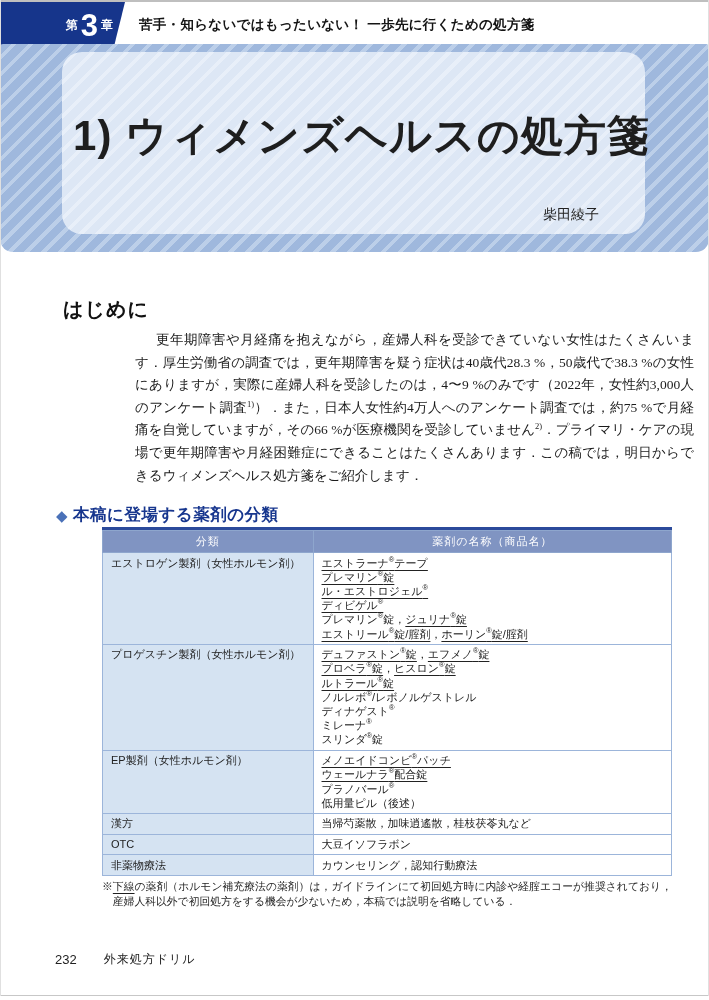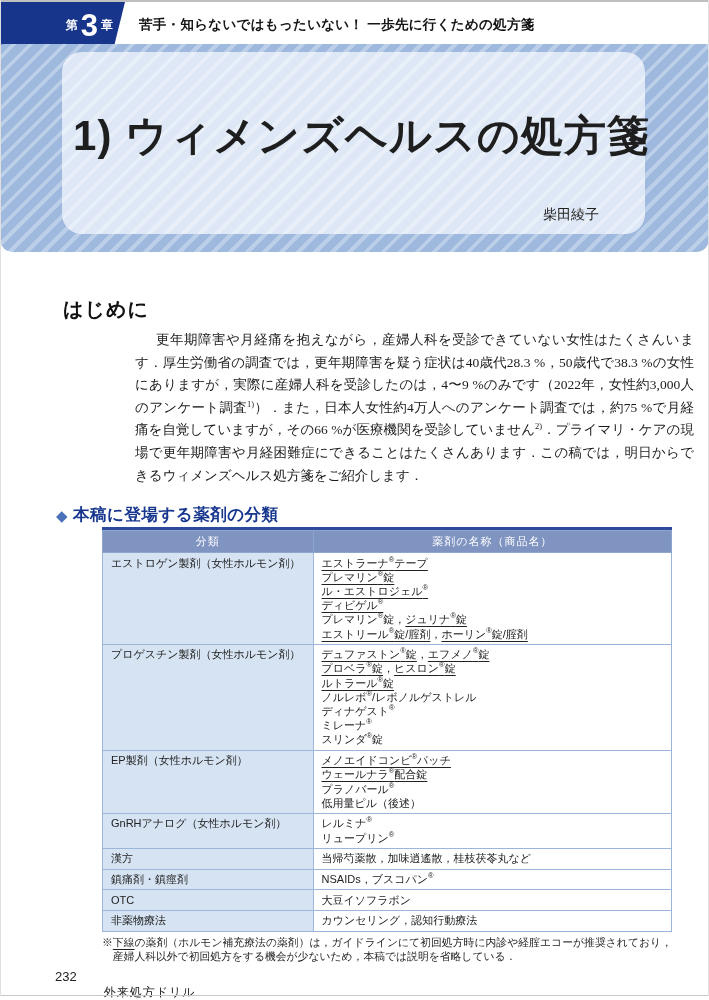--- a/index.html
+++ b/index.html
@@ -104,21 +104,21 @@
   .footnote {
     margin-top: 3px;
     font-family: "Liberation Serif", "DejaVu Serif", serif;
     font-size: 10.8px; line-height: 14.8px; color: #1e1e1e;
     padding-left: 1em; text-indent: -1em; text-align: justify;
   }
 
   
   .footer { position: absolute; left: 55px; top: 951px; display: flex; align-items: center; }
   .footer-page { font-size: 13px; color: #222; }
-  .footer-book { font-size: 12px; color: #222; margin-left: 27px; letter-spacing: 1px; margin-top: 33px; }
+  .footer-book { font-size: 12px; color: #222; margin-left: 27px; letter-spacing: 1px; }
 </style>
 </head>
 <body>
 
 <div class="page">
   <div class="edge-top"></div>
 
   <div class="chapter-badge">
     <span class="badge-prefix">第</span>
     <span class="badge-number">3</span>
@@ -177,36 +177,23 @@
           <tr>
             <td class="cat">EP製剤（女性ホルモン剤）</td>
             <td class="drugs">
               <div class="drug-line"><span class="u">メノエイドコンビ<span class="reg">®</span>パッチ</span></div>
               <div class="drug-line"><span class="u">ウェールナラ<span class="reg">®</span>配合錠</span></div>
               <div class="drug-line"><span>プラノバール<span class="reg">®</span></span></div>
               <div class="drug-line"><span>低用量ピル（後述）</span></div>
             </td>
           </tr>
           <tr>
-            <td class="cat">GnRHアナログ（女性ホルモン剤）</td>
-            <td class="drugs">
-              <div class="drug-line"><span>レルミナ<span class="reg">®</span></span></div>
-              <div class="drug-line"><span>リュープリン<span class="reg">®</span></span></div>
-            </td>
-          </tr>
-          <tr>
             <td class="cat">漢方</td>
             <td class="drugs">
               <div class="drug-line"><span>当帰芍薬散，加味逍遙散，桂枝茯苓丸など</span></div>
-            </td>
-          </tr>
-          <tr>
-            <td class="cat">鎮痛剤・鎮痙剤</td>
-            <td class="drugs">
-              <div class="drug-line"><span>NSAIDs，ブスコパン<span class="reg">®</span></span></div>
             </td>
           </tr>
           <tr>
             <td class="cat">OTC</td>
             <td class="drugs">
               <div class="drug-line"><span>大豆イソフラボン</span></div>
             </td>
           </tr>
           <tr>
             <td class="cat">非薬物療法</td>

